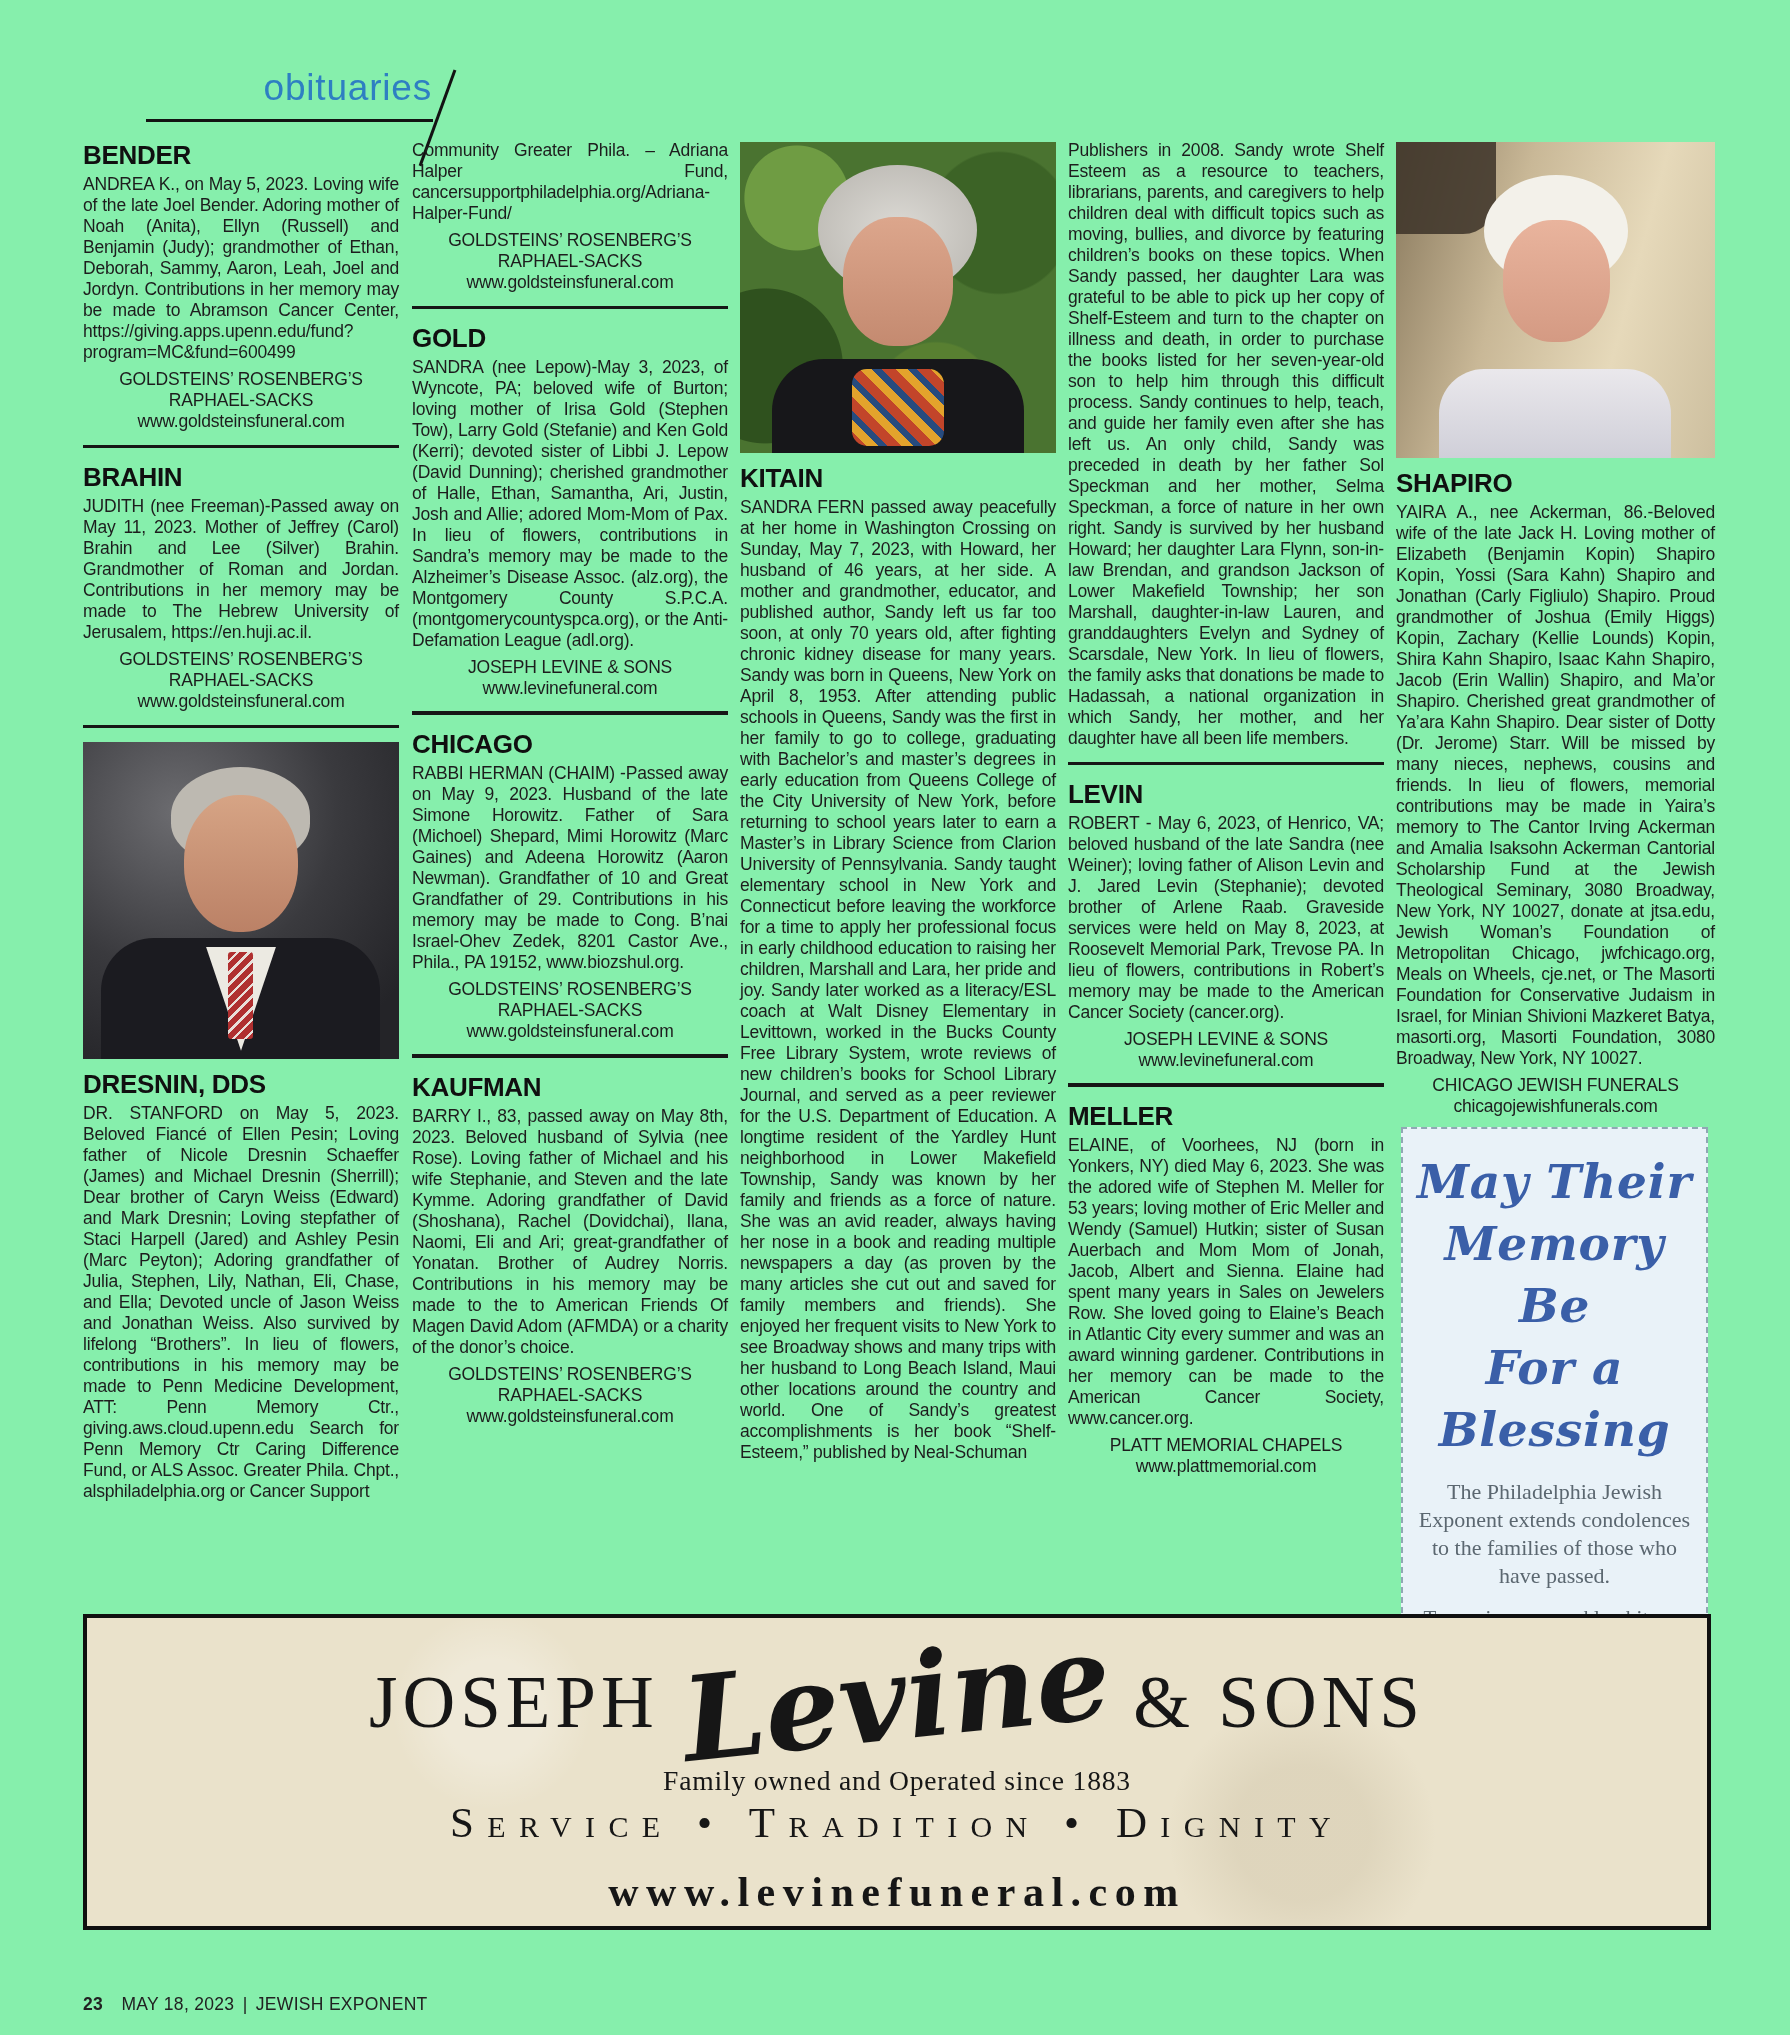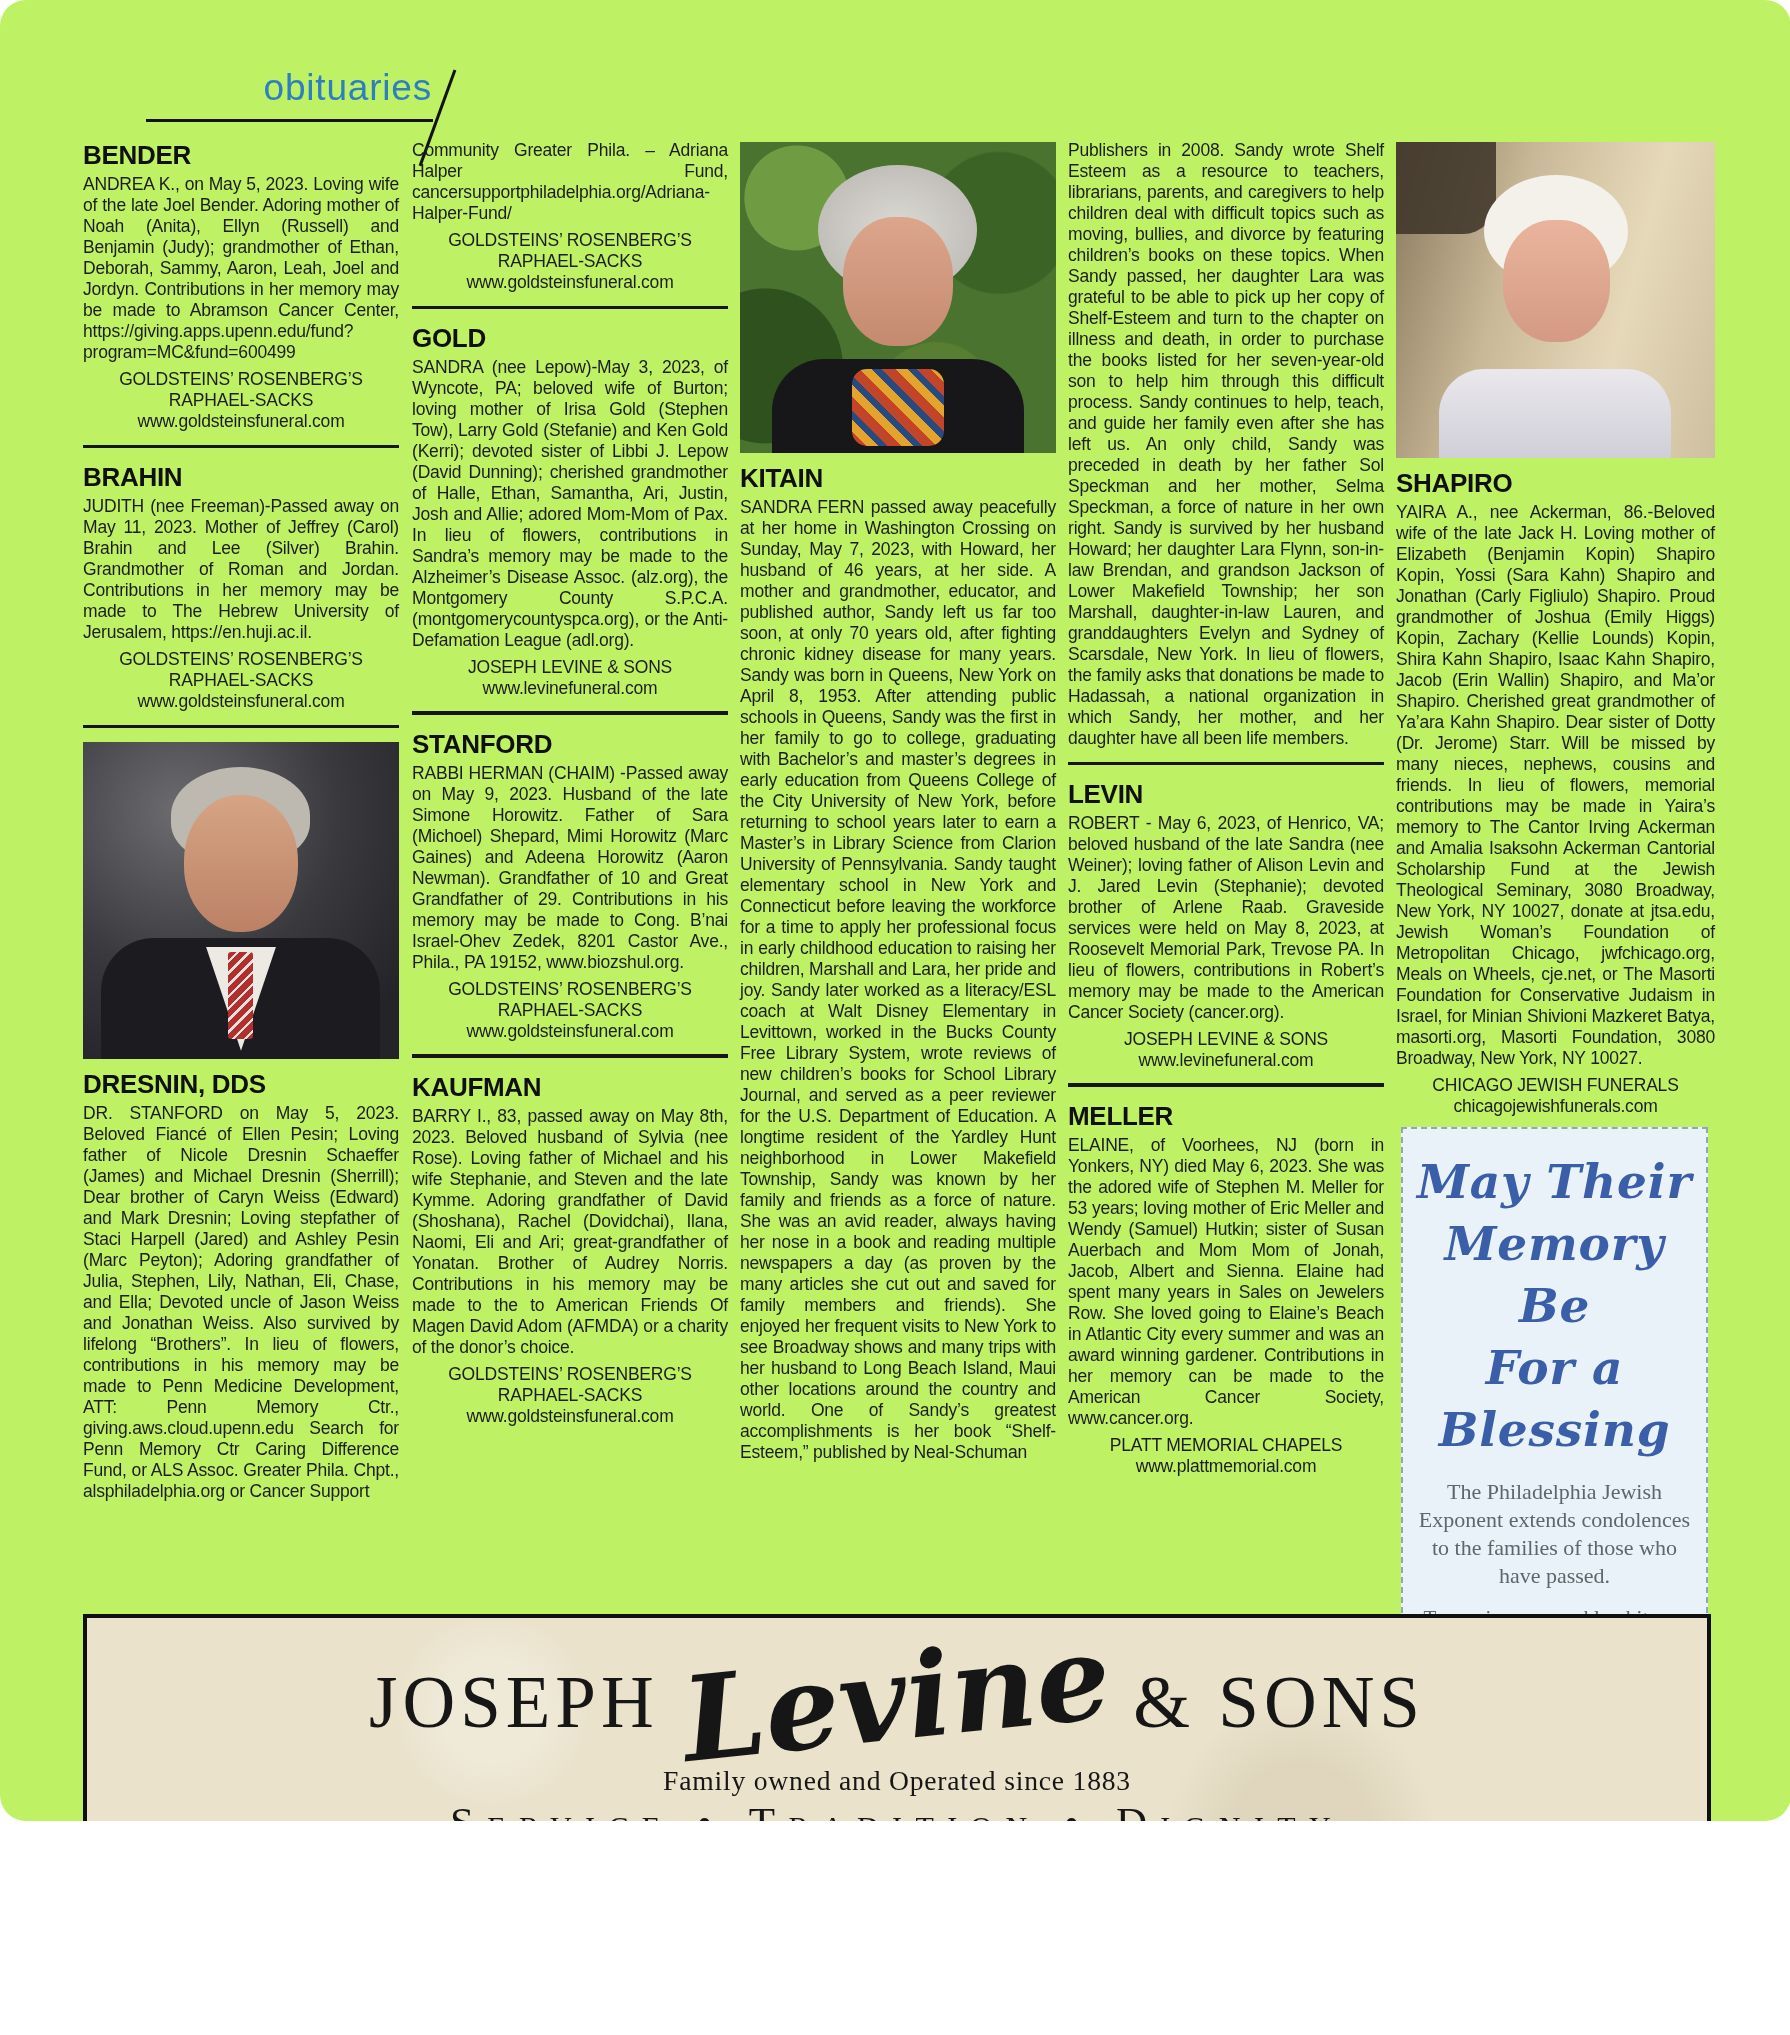--- a/index.html
+++ b/index.html
@@ -1,17 +1,17 @@
 <!DOCTYPE html>
 <html style="font-size:13.4px"><head>
 <meta charset="utf-8">
 <style>
   html,body{margin:0;padding:0;background:#ffffff;}
-  #page{position:relative;width:1791px;height:1821px;background:#bef264;overflow:hidden;
-        font-family:"Liberation Sans",sans-serif;color:#1e1e1e;border-radius:26px;}
+  #page{position:relative;width:1791px;height:2035px;background:#86efac;overflow:hidden;
+        font-family:"Liberation Sans",sans-serif;color:#1e1e1e;}
 
   
   .masthead-title{position:absolute;top:68px;left:146px;width:286px;text-align:right;
         font-size:37px;line-height:40px;color:#2e7fc2;font-weight:400;letter-spacing:0.8px;}
   .masthead-rule{position:absolute;top:119px;left:146px;width:287px;height:3.3px;background:#131313;}
   .masthead-slash{position:absolute;top:67px;left:436px;width:3.3px;height:102px;background:#131313;
         transform:rotate(20deg);}
 
   
   .col{position:absolute;top:140px;width:316px;}
@@ -152,21 +152,21 @@
     <section class="obit">
       <h3 class="obit-name">GOLD</h3>
       <p class="obit-body">SANDRA (nee Lepow)-May 3, 2023, of Wyncote, PA; beloved wife of Burton; loving mother of Irisa Gold (Stephen Tow), Larry Gold (Stefanie) and Ken Gold (Kerri); devoted sister of Libbi J. Lepow (David Dunning); cherished grandmother of Halle, Ethan, Samantha, Ari, Justin, Josh and Allie; adored Mom-Mom of Pax. In lieu of flowers, contributions in Sandra’s memory may be made to the Alzheimer’s Disease Assoc. (alz.org), the Montgomery County S.P.C.A. (montgomerycountyspca.org), or the Anti-Defamation League (adl.org).</p>
       <div class="home">
         <div class="home-line">JOSEPH LEVINE &amp; SONS</div>
         <div class="home-line">www.levinefuneral.com</div>
       </div>
     </section>
     <div class="divider"></div>
     <section class="obit">
-      <h3 class="obit-name">STANFORD</h3>
+      <h3 class="obit-name">CHICAGO</h3>
       <p class="obit-body">RABBI HERMAN (CHAIM) -Passed away on May 9, 2023. Husband of the late Simone Horowitz. Father of Sara (Michoel) Shepard, Mimi Horowitz (Marc Gaines) and Adeena Horowitz (Aaron Newman). Grandfather of 10 and Great Grandfather of 29. Contributions in his memory may be made to Cong. B’nai Israel-Ohev Zedek, 8201 Castor Ave., Phila., PA 19152, www.biozshul.org.</p>
       <div class="home">
         <div class="home-line">GOLDSTEINS’ ROSENBERG’S</div>
         <div class="home-line">RAPHAEL-SACKS</div>
         <div class="home-line">www.goldsteinsfuneral.com</div>
       </div>
     </section>
     <div class="divider"></div>
     <section class="obit">
       <h3 class="obit-name">KAUFMAN</h3>

